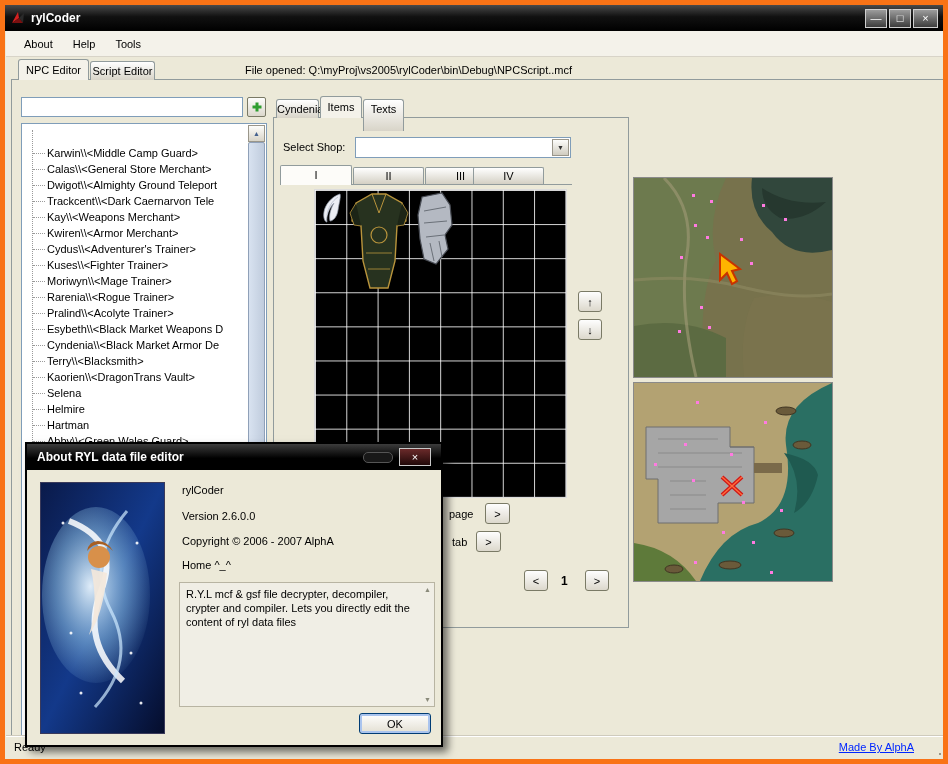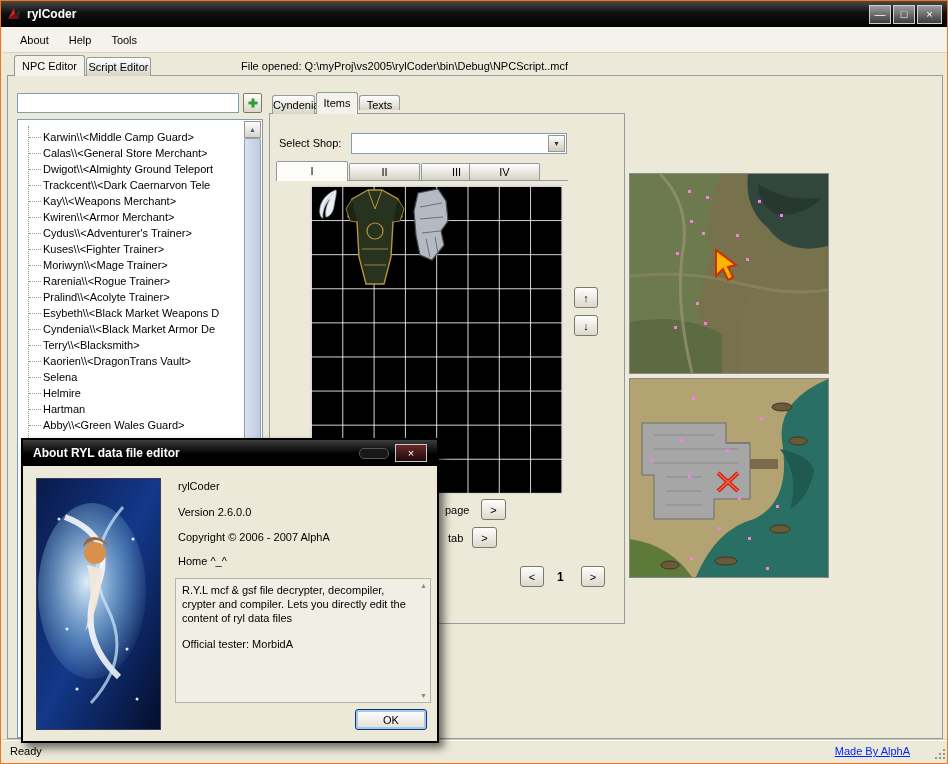--- a/index.html
+++ b/index.html
@@ -1,20 +1,20 @@
 <!DOCTYPE html>
 <html><head>
 <meta charset="utf-8">
 <style>
   * { margin:0; padding:0; box-sizing:border-box; }
   html,body { background:#555; }
   body { font-family:"Liberation Sans", sans-serif; font-size:11px; color:#000; }
 
   .screen { position:relative; width:948px; height:764px; background:#ece9d8;
-            border:1px solid #f97316; overflow:hidden; }
+            border:5px solid #f97316; overflow:hidden; }
 
   
   .titlebar { position:absolute; left:0; top:0; width:100%; height:26px;
               background:linear-gradient(#4a4a4a,#111 45%,#000);
               display:flex; align-items:center; padding:0 5px; z-index:20; }
   .app-icon { width:16px; height:16px; margin-right:5px; }
   .title-text { color:#fff; font-weight:bold; font-size:12px; flex:1; }
   .win-btn { width:22px; height:19px; margin-left:2px; color:#fff; font-size:11px;
              background:linear-gradient(#9c9c9c,#3c3c3c); border:1px solid #cfcfcf;
              display:flex; align-items:center; justify-content:center; cursor:default; }
@@ -44,41 +44,41 @@
              background:linear-gradient(#fdfdfb,#dcd8cc); border:1px solid #7a7a66;
              border-radius:2px; }
   .add-glyph { position:absolute; left:50%; top:50%; width:9px; height:9px; transform:translate(-50%,-50%); }
   .add-glyph::before, .add-glyph::after { content:""; position:absolute; background:#2f9e2f; }
   .add-glyph::before { left:3px; top:0; width:3px; height:9px; }
   .add-glyph::after  { left:0; top:3px; width:9px; height:3px; }
 
   .tree-box { position:absolute; left:16px; top:118px; width:246px; height:619px;
               border:1px solid #7f9db9; background:#fff; }
   .tree-inner { position:absolute; left:1px; top:1px; right:18px; bottom:1px;
-                overflow:hidden; padding-top:8px; }
+                overflow:hidden; padding-top:20px; }
   .tree-vline { position:absolute; left:9px; top:5px; height:322px; border-left:1px dotted #9a9a9a; }
   .tree-item { position:relative; height:16px; line-height:16px; padding-left:24px;
                white-space:nowrap; overflow:hidden; }
   .tree-item::before { content:""; position:absolute; left:10px; top:8px; width:12px;
                        border-top:1px dotted #9a9a9a; }
   .vscroll { position:absolute; top:1px; right:1px; bottom:1px; width:17px;
              background:#f1efe2; }
   .scroll-btn { position:absolute; left:0; width:17px; height:17px;
                 background:linear-gradient(#fdfdfb,#d8d4c8); border:1px solid #9a968a;
                 font-size:7px; color:#44618e; display:flex; align-items:center; justify-content:center; }
   .scroll-btn.up { top:0; } .scroll-btn.down { bottom:0; }
   .scroll-thumb { position:absolute; left:0; top:17px; width:17px; height:430px;
                   background:linear-gradient(90deg,#d8e2f0,#c0ccdd); border:1px solid #8fa0b8; border-radius:2px; }
 
   
   .group-box { position:absolute; left:268px; top:112px; width:356px; height:511px;
                border:1px solid #919b9c; background:#ece9d8; }
   .tab-general { left:271px; top:94px; width:43px; height:19px; line-height:18px; }
   .tab-items   { left:315px; top:91px; width:42px; height:22px; line-height:21px; }
-  .tab-texts   { left:358px; top:94px; width:41px; height:15px; line-height:18px; }
+  .tab-texts   { left:358px; top:94px; width:41px; height:32px; line-height:18px; }
 
   .shop-label { position:absolute; left:278px; top:136px; }
   .combo { position:absolute; left:350px; top:132px; width:216px; height:21px;
            border:1px solid #7f9db9; background:#fff; }
   .combo-btn { position:absolute; right:1px; top:1px; width:17px; height:17px;
                background:linear-gradient(#fdfdfb,#d0ccc0); border:1px solid #9a968a;
                font-size:7px; color:#333; display:flex; align-items:center; justify-content:center; }
 
   .shoptab-line { position:absolute; left:275px; top:179px; width:292px; height:1px; background:#919b9c; }
   .shoptab { position:absolute; border:1px solid #919b9c; border-bottom:none;
@@ -408,21 +408,20 @@
       </svg>
     </div>
 
     <span class="dlg-line l-app">rylCoder</span>
     <span class="dlg-line l-ver">Version 2.6.0.0</span>
     <span class="dlg-line l-cpy">Copyright ©  2006 - 2007 AlphA</span>
     <span class="dlg-line l-home">Home ^_^</span>
 
     <div class="dlg-desc">
       <p>R.Y.L mcf &amp; gsf file decrypter, decompiler, crypter and compiler. Lets you directly edit the content of ryl data files</p>
-      <p>Official tester: MorbidA</p>
       <span class="desc-arrow da-up">▲</span>
       <span class="desc-arrow da-down">▼</span>
     </div>
 
     <div class="ok-btn">
       <span>OK</span>
     </div>
   </div>
 
 </div>

